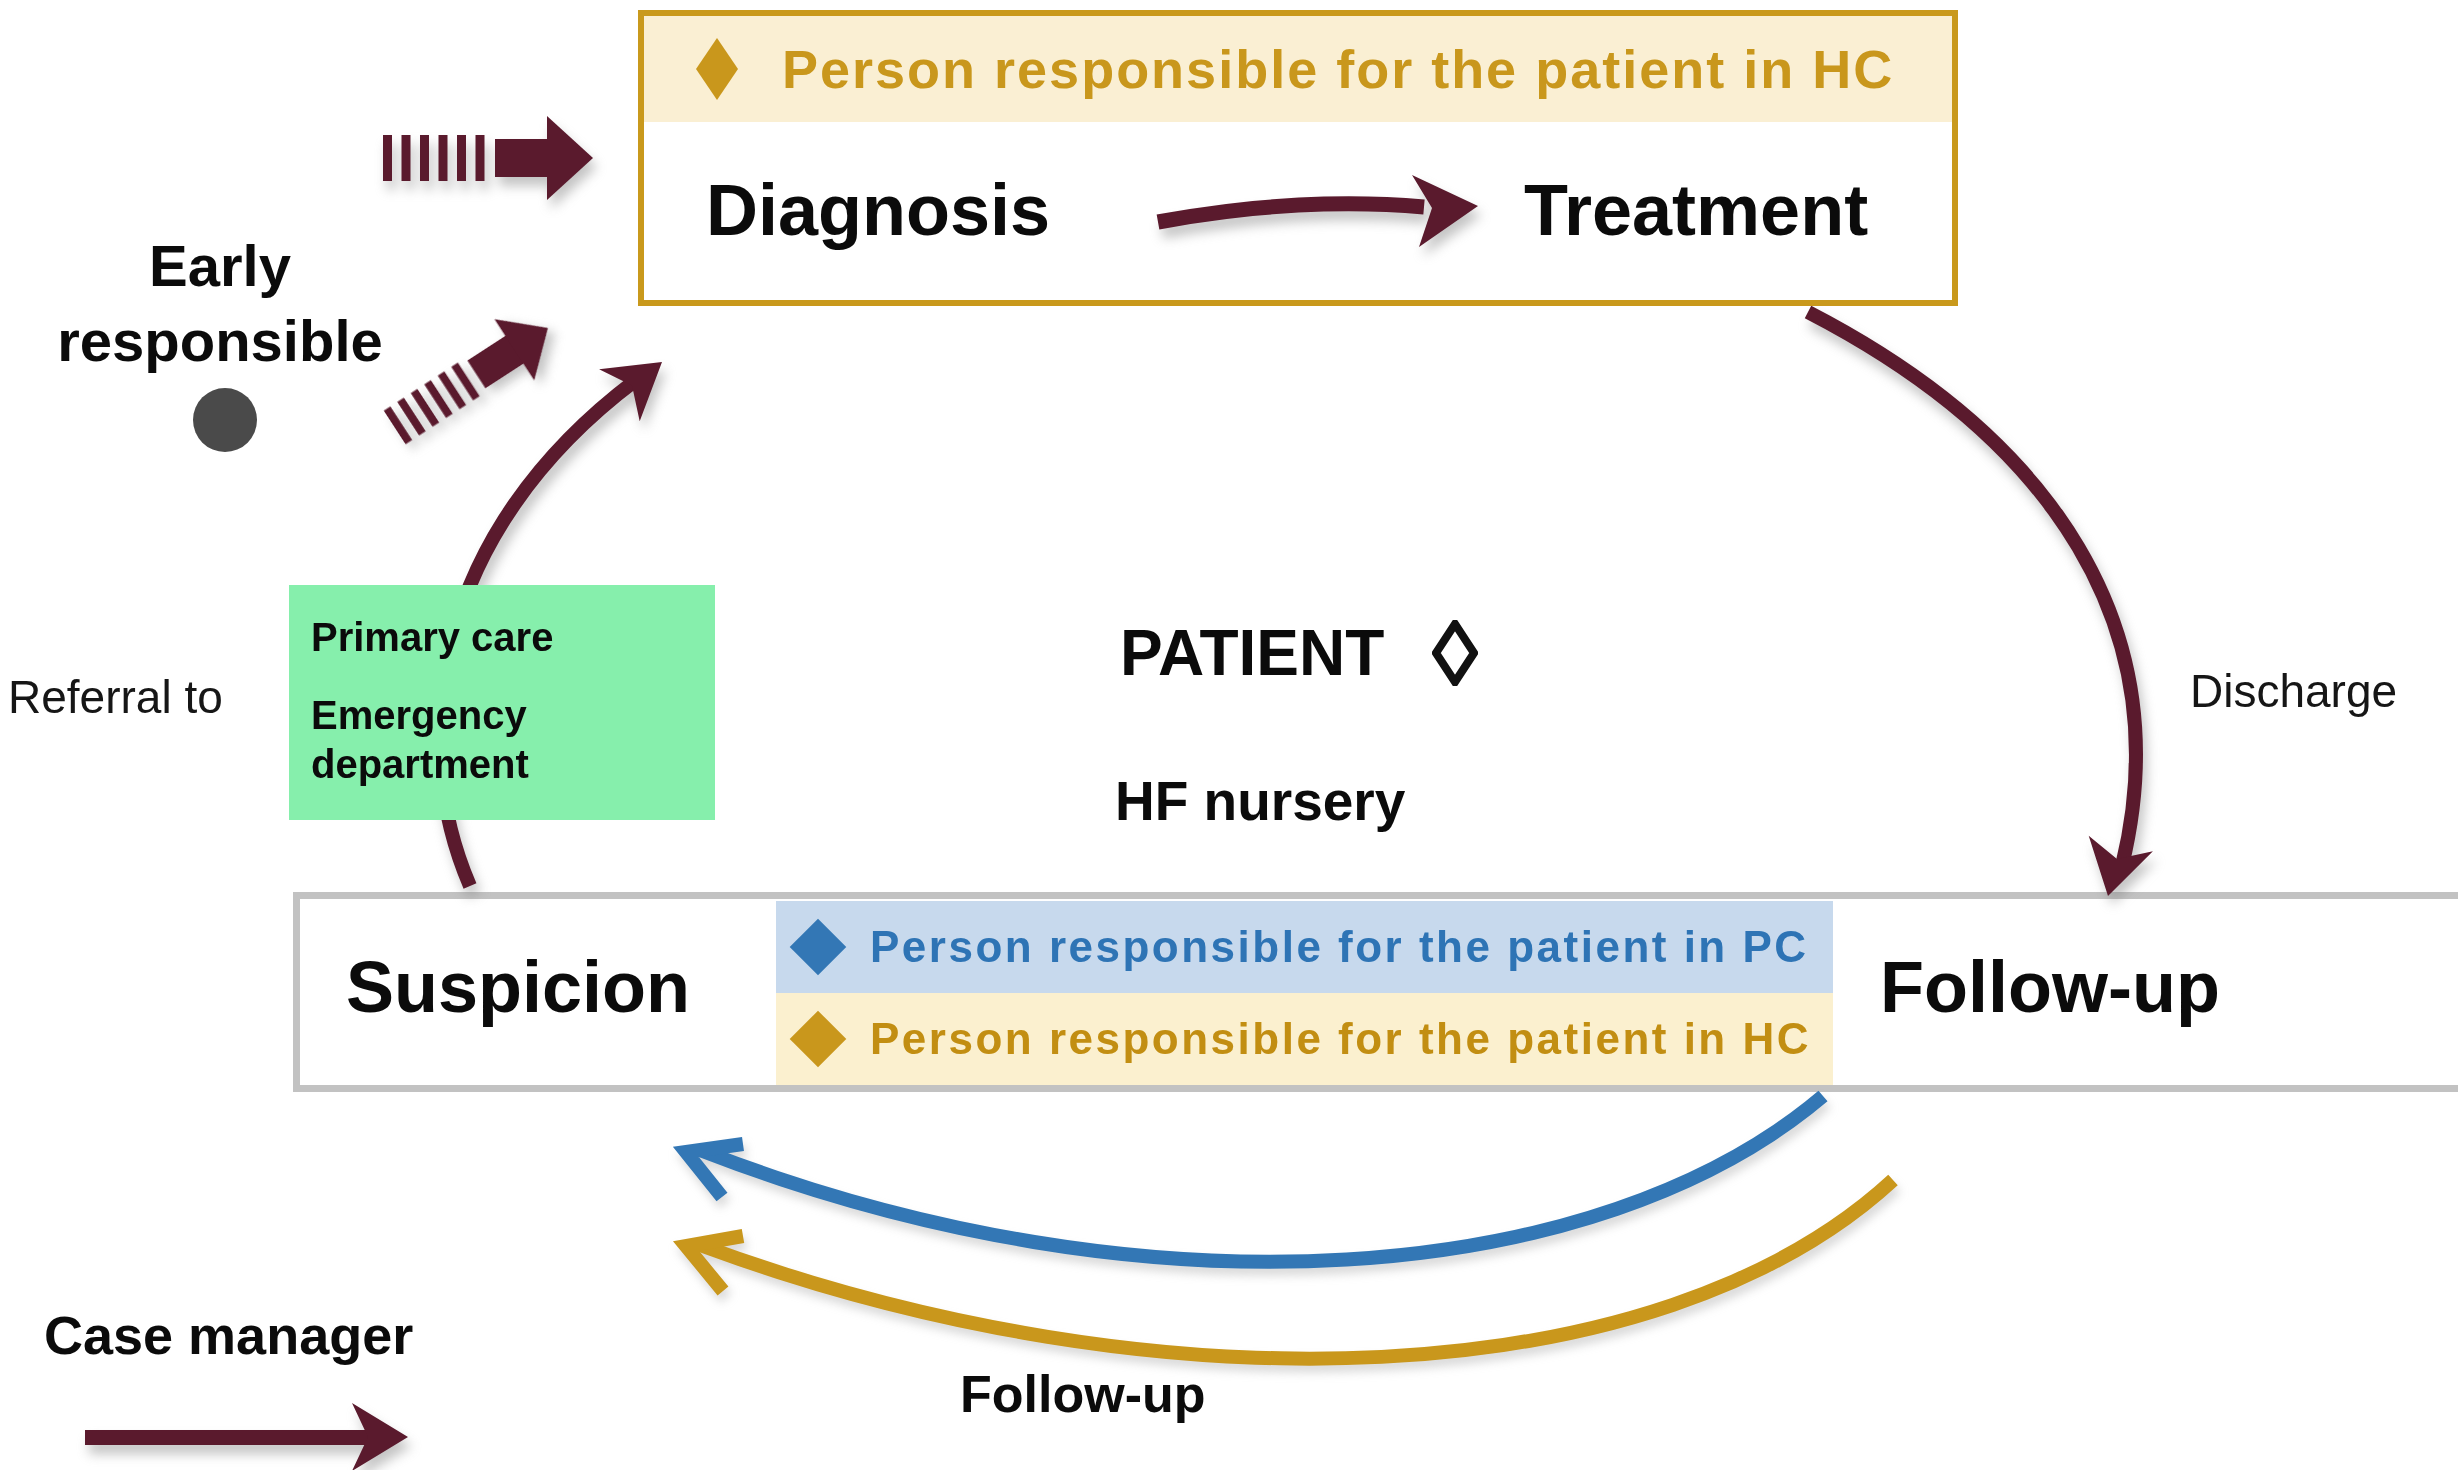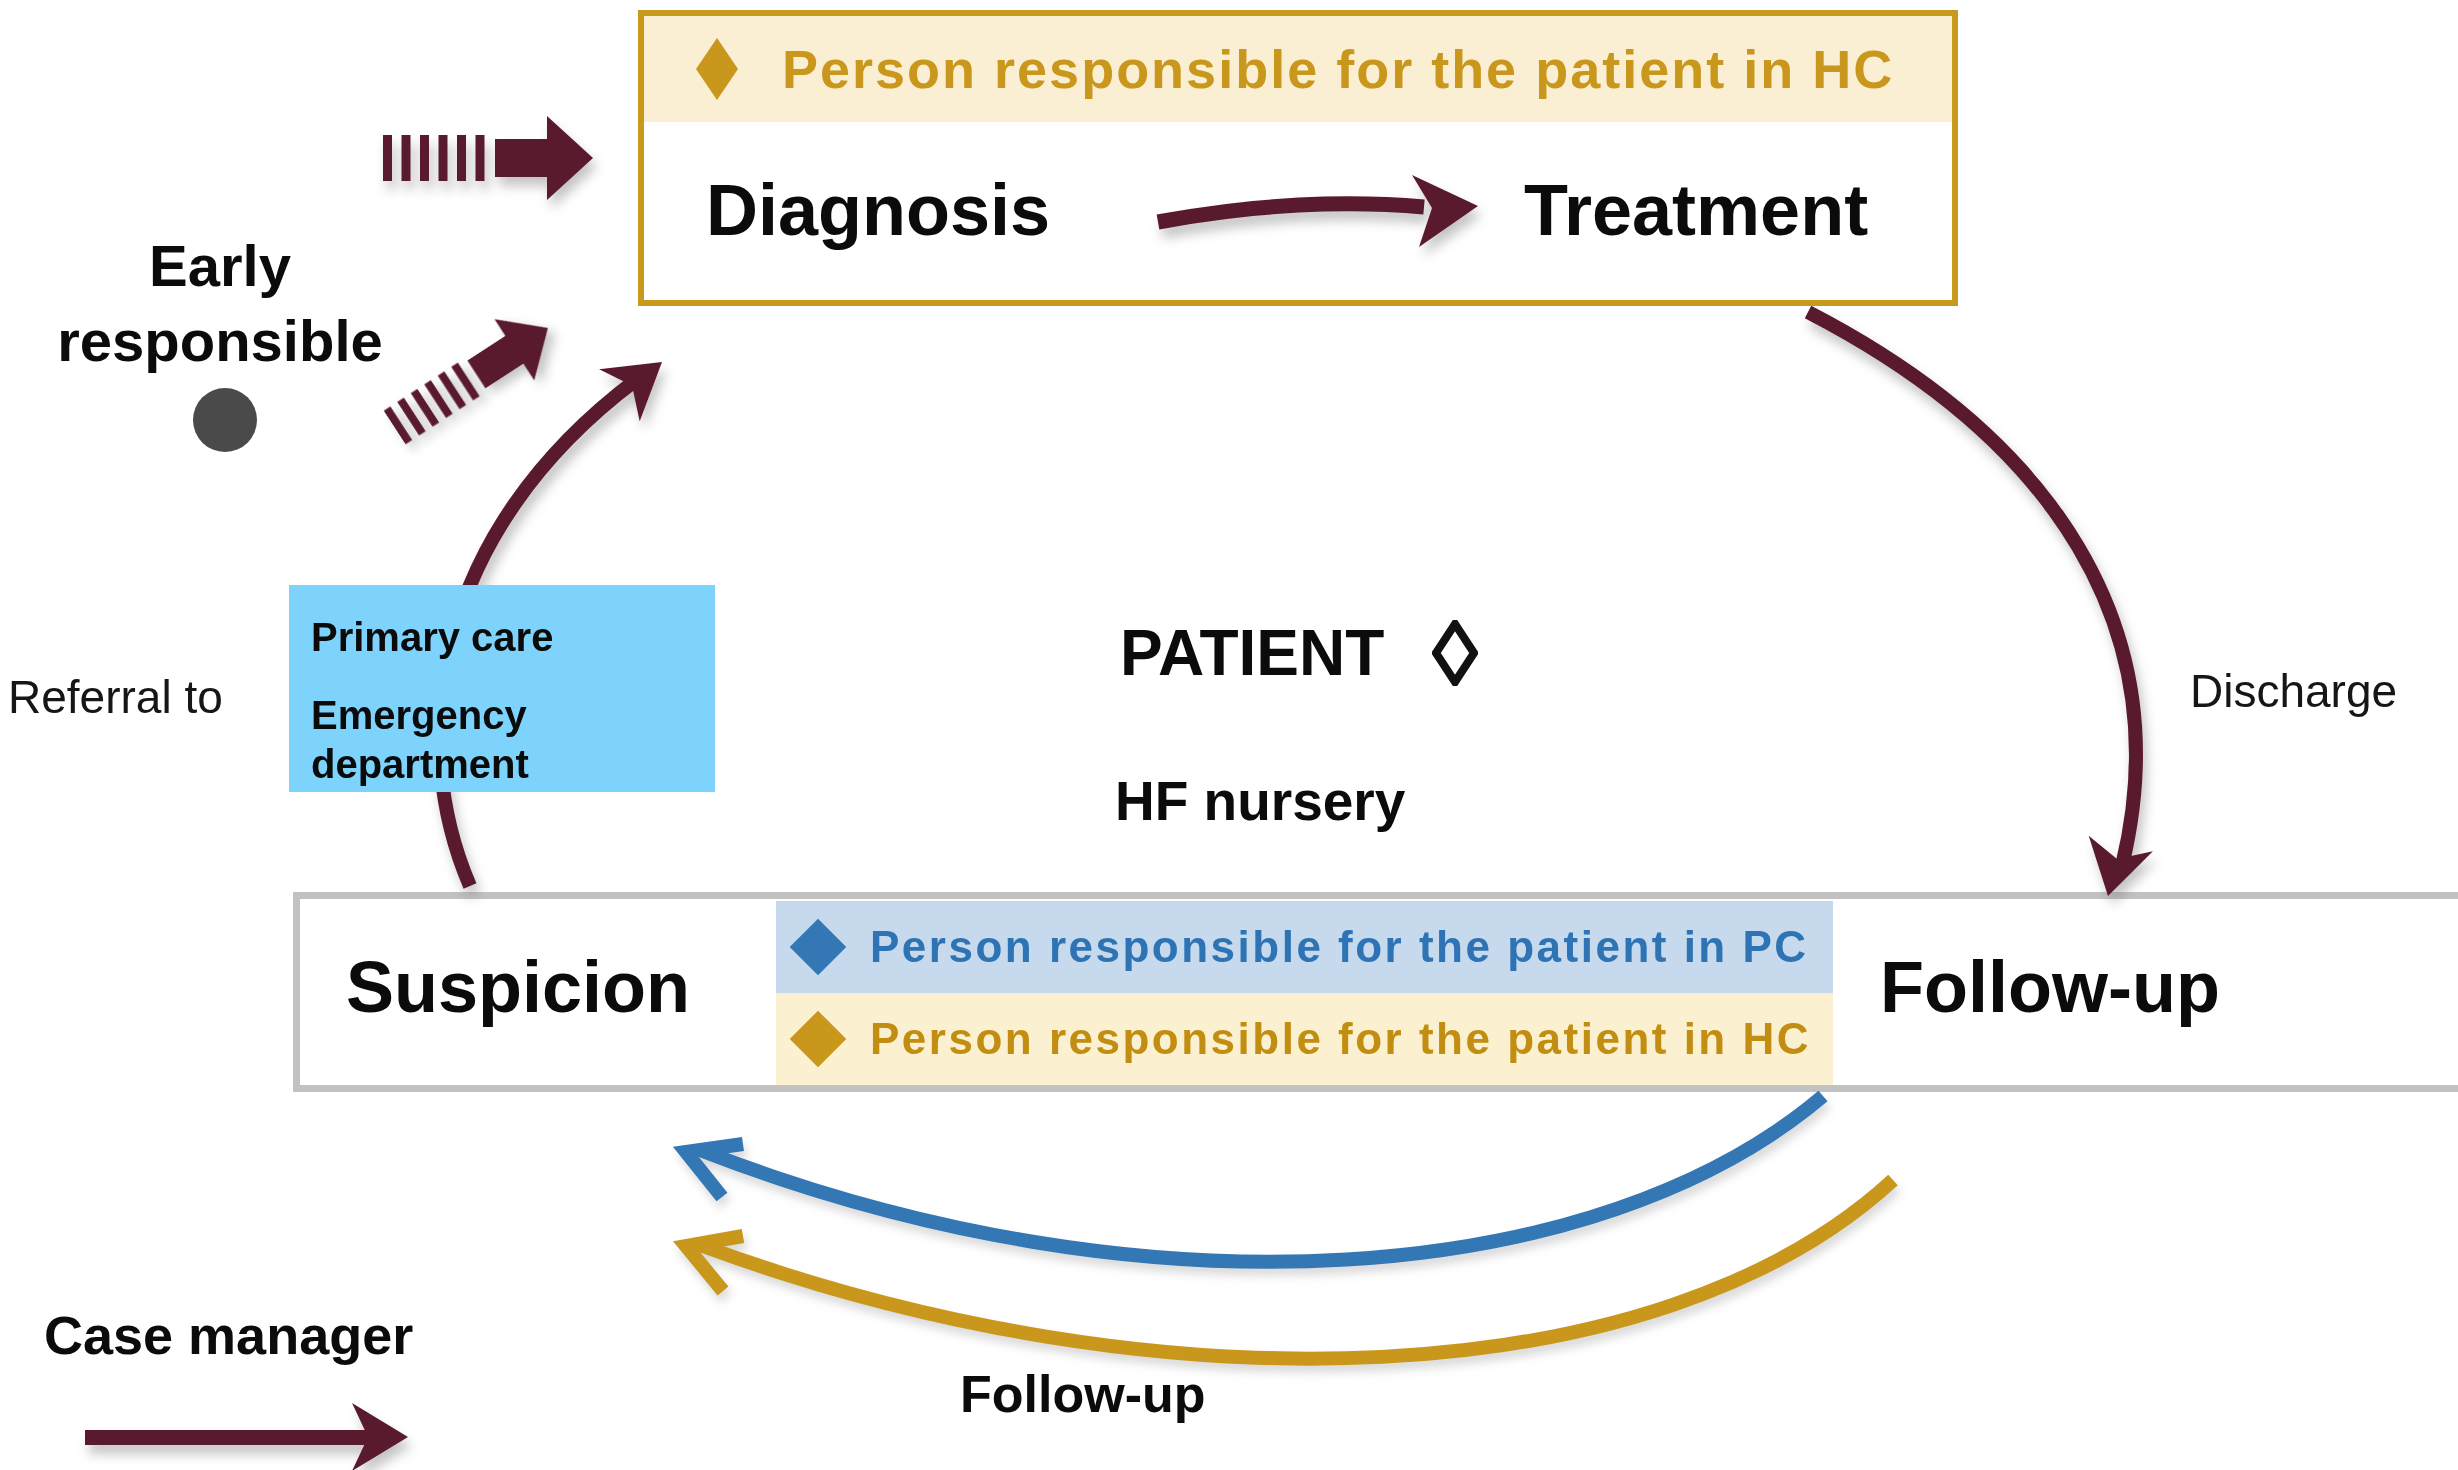--- a/index.html
+++ b/index.html
@@ -13,21 +13,21 @@
   .shl{filter:drop-shadow(3px 7px 5px rgba(150,150,150,0.35));}
 
   
   .top-box{left:638px;top:10px;width:1320px;height:296px;border:6px solid #C9991C;background:#ffffff;box-sizing:border-box;z-index:3;}
   .top-header{position:absolute;left:0;top:0;width:100%;height:106px;background:#FAEFD3;display:flex;align-items:center;gap:44px;padding-left:52px;box-sizing:border-box;}
   .gold-diamond{width:42px;height:62px;background:#C9971C;clip-path:polygon(50% 0,100% 50%,50% 100%,0 50%);flex:0 0 auto;}
   .top-legend{font-size:54px;font-weight:700;color:#C9971C;letter-spacing:2px;white-space:nowrap;}
   .stage{font-size:72px;font-weight:700;color:#0b0b0b;line-height:1;white-space:nowrap;}
 
   
-  .gray-box{left:289px;top:585px;width:426px;height:207px;background:#7dd3fc;z-index:3;box-sizing:border-box;padding:30px 0 0 22px;}
+  .gray-box{left:289px;top:585px;width:426px;height:235px;background:#86efac;z-index:3;box-sizing:border-box;padding:30px 0 0 22px;}
   .gray-box .t1{font-size:40px;font-weight:700;line-height:1.1;}
   .gray-box .t2{font-size:40px;font-weight:700;line-height:1.22;margin-top:32px;width:330px;}
 
   
   .bottom-box{left:293px;top:892px;width:2185px;height:200px;border:7px solid #C2C2C2;background:#ffffff;box-sizing:border-box;z-index:1;}
   .suspicion{position:absolute;left:46px;top:52px;font-size:72px;font-weight:700;line-height:1;white-space:nowrap;}
   .followup-box{position:absolute;left:1580px;top:52px;font-size:72px;font-weight:700;line-height:1;white-space:nowrap;}
   .bands{position:absolute;left:476px;top:2px;width:1057px;height:184px;border-radius:21px;}
   .band{display:flex;align-items:center;gap:24px;height:92px;padding-left:14px;box-sizing:border-box;}
   .band-pc{background:#C7D9ED;}

